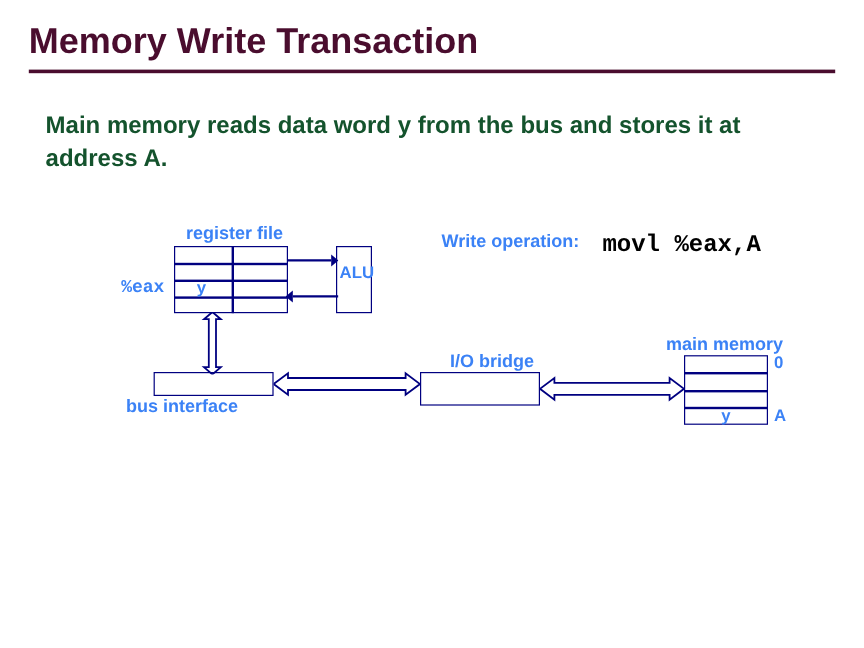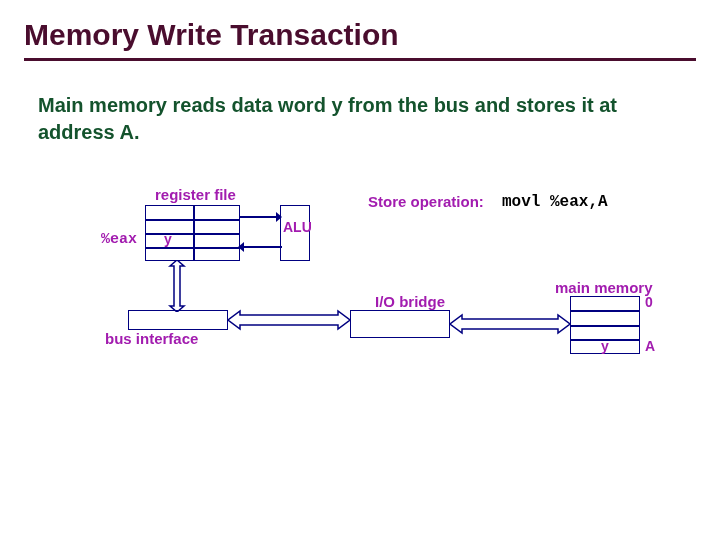--- a/index.html
+++ b/index.html
@@ -36,21 +36,21 @@
     width: 630px;
     font-size: 20px;
     font-weight: bold;
     color: #14532d;
     line-height: 1.35;
   }
   .label {
     position: absolute;
     font-size: 15px;
     font-weight: bold;
-    color: #a21caf;
+    color: #3b82f6;
   }
   .mono {
     font-family: "Courier New", monospace;
     font-weight: bold;
   }
   .box {
     position: absolute;
     border: 1.5px solid #000080;
     background: transparent;
     box-sizing: border-box;
@@ -77,23 +77,23 @@
 
 <div style="position:absolute; left:193px; top:205px; width:1.5px; height:56px; background:#000080;"></div>
 
 <div class="label" style="left:101px; top:231px;font-family:Liberation Mono, monospace;">%eax</div>
 
 <div class="label" style="left:164px; top:231px; font-size:14px;">y</div>
 
 <div class="box" style="left:280px; top:205px; width:30px; height:56px;"></div>
 <div class="label" style="left:283px; top:219px; font-size:14px;">ALU</div>
 
-<div class="label" style="left:368px; top:193px;">Store operation:</div>
+<div class="label" style="left:368px; top:193px;">Write operation:</div>
 
-<div class="label mono" style="left:502px; top:193px; color:#000; font-size:16px;">movl %eax,A</div>
+<div class="label mono" style="left:502px; top:193px; color:#000; font-size:20px;">movl %eax,A</div>
 
 <svg class="arrow" style="left:238px; top:210px;" width="44" height="14">
   <line x1="2" y1="7" x2="38" y2="7" stroke="#000080" stroke-width="2"></line>
   <polygon points="38,2 44,7 38,12" fill="#000080"></polygon>
 </svg>
 <svg class="arrow" style="left:238px; top:240px;" width="44" height="14">
   <line x1="6" y1="7" x2="44" y2="7" stroke="#000080" stroke-width="2"></line>
   <polygon points="6,2 0,7 6,12" fill="#000080"></polygon>
 </svg>
 

